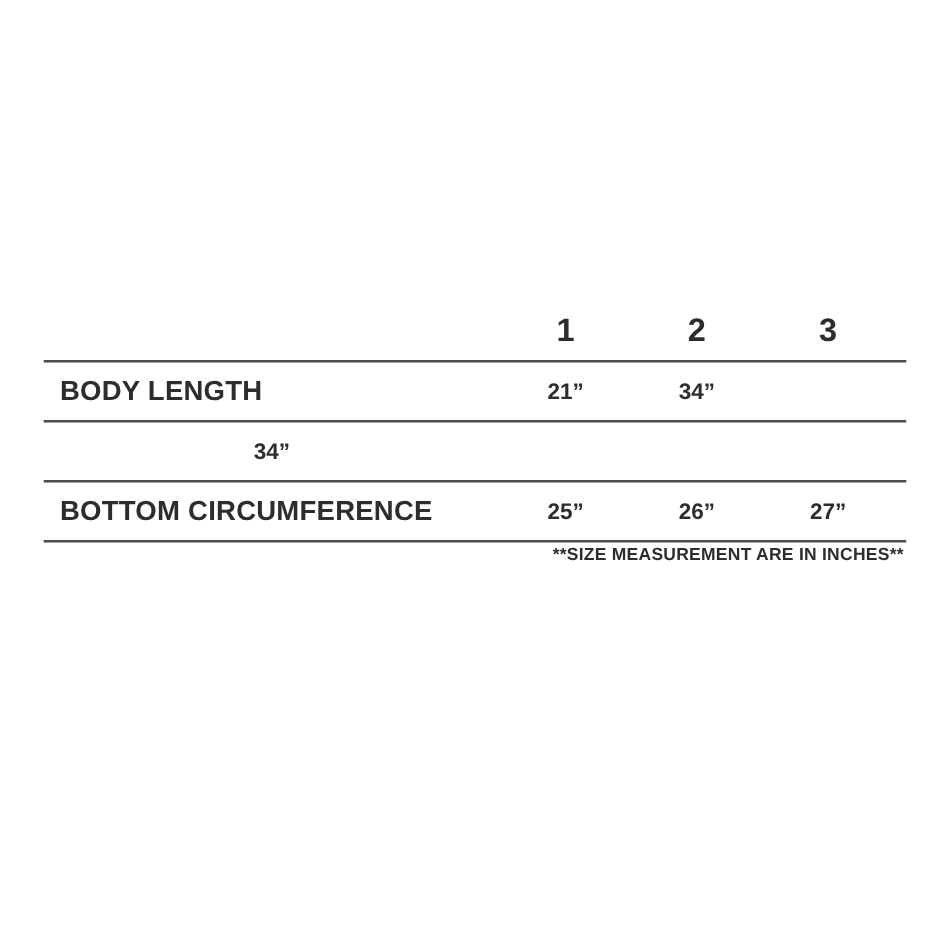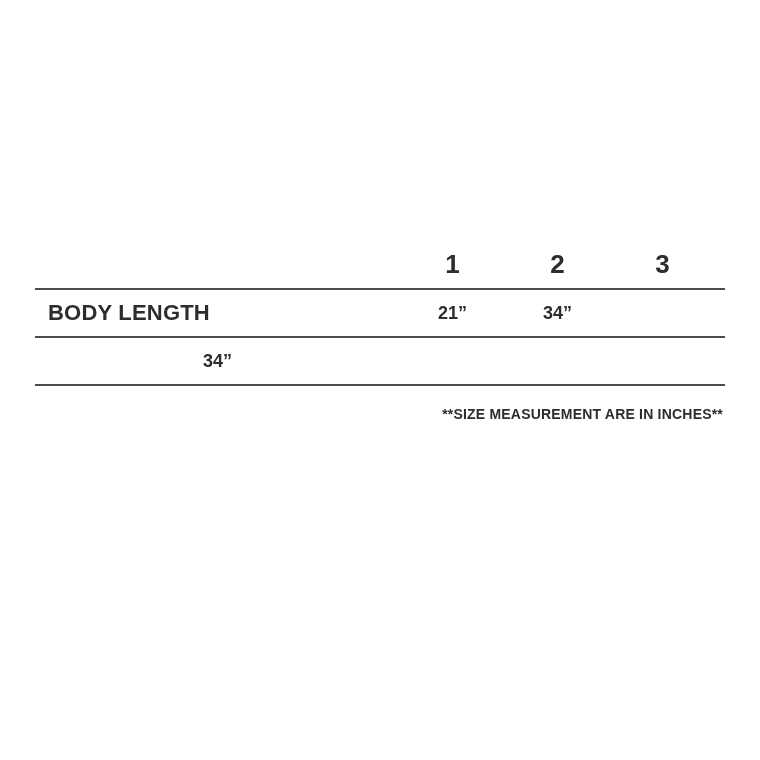--- a/index.html
+++ b/index.html
@@ -33,21 +33,21 @@
     letter-spacing: 0.2px;
     white-space: nowrap;
   }
   .cell.num {
     text-align: center;
     font-size: 18px;
     white-space: nowrap;
   }
   .grid-row.header .cell.num { font-size: 26px; }
   .footnote {
-    margin-top: 20px;
+    margin-top: 1px;
     text-align: right;
     padding-right: 2px;
     font-weight: bold;
     font-size: 14px;
     letter-spacing: 0.2px;
     color: #2d2d2d;
   }
 </style>
 </head>
 <body>
@@ -64,16 +64,22 @@
   <div class="grid-row data">
     <div class="cell label">BODY LENGTH</div>
     <div class="cell num">21”</div>
     <div class="cell num">34”</div>
   </div>
 
   <div class="grid-row data">
     <div class="cell num">34”</div>
   </div>
 
+  <div class="grid-row data">
+    <div class="cell label">BOTTOM CIRCUMFERENCE</div>
+    <div class="cell num">25”</div>
+    <div class="cell num">26”</div>
+    <div class="cell num">27”</div>
+  </div>
 
   <div class="footnote">**SIZE MEASUREMENT ARE IN INCHES**</div>
 
 </div>
 
 </body></html>

